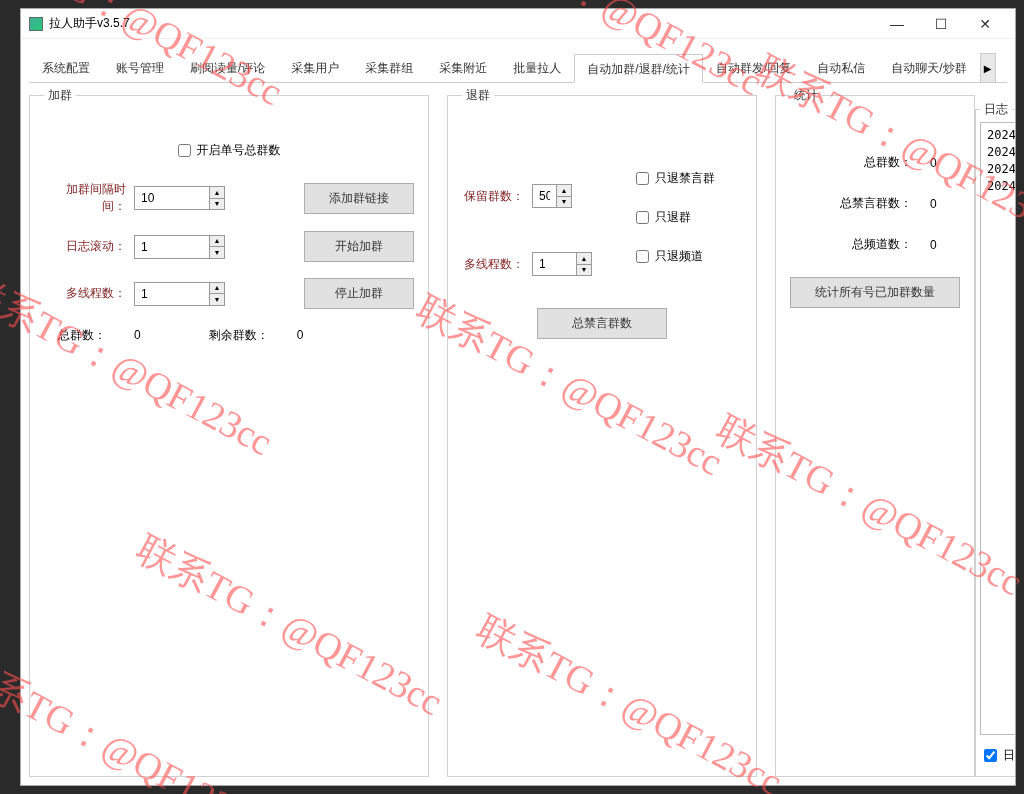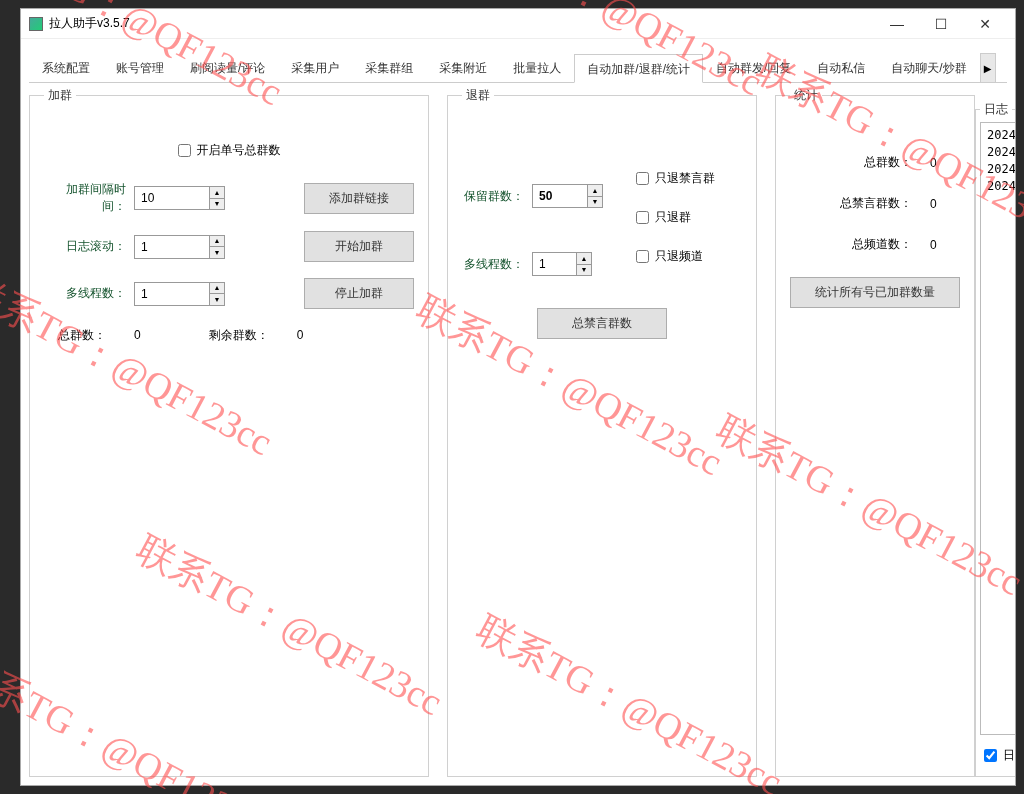--- a/index.html
+++ b/index.html
@@ -91,21 +91,21 @@
   color: #333;
 }
 .panel-join { flex: 0 0 400px; }
 .panel-quit { flex: 0 0 310px; }
 .panel-stats { flex: 1; }
 .row {
   display: flex;
   align-items: center;
   margin: 16px 0;
 }
-.lbl { width: 82px; text-align: right; margin-right: 8px; color:#14532d;}
+.lbl { width: 82px; text-align: right; margin-right: 8px; color:#7f1d1d;}
 .spinner {
   display: flex; align-items: stretch; height: 24px;
 }
 .spinner input {
   width: 75px; border:1px solid #999; padding: 2px 6px; font-size:12px;
   border-right:none;
 }
 .spin-btns { display:flex; flex-direction:column; width:16px; border:1px solid #999;}
 .spin-btns div {
   flex:1; font-size:7px; display:flex;align-items:center;justify-content:center;
@@ -227,21 +227,21 @@
         </div>
       </fieldset>
 
       <fieldset class="panel-quit">
         <legend>退群</legend>
         <div style="display:flex;gap:14px;margin-top:50px;">
           <div style="flex:0 0 160px;">
             <div class="row" style="margin:20px 0;">
               <span class="lbl" style="width:62px;">保留群数：</span>
               <div class="spinner">
-                <input style="width: 55px; font-weight: bold;" value="50">
+                <input style="width: 24px;" value="50">
                 <div class="spin-btns">
                     <div>▲</div>
                     <div>▼</div>
                   </div>
               </div>
             </div>
             <div class="row" style="margin:44px 0 8px 0;">
               <span class="lbl" style="width:62px;">多线程数：</span>
               <div class="spinner">
                 <input style="width: 44px;" value="1">

